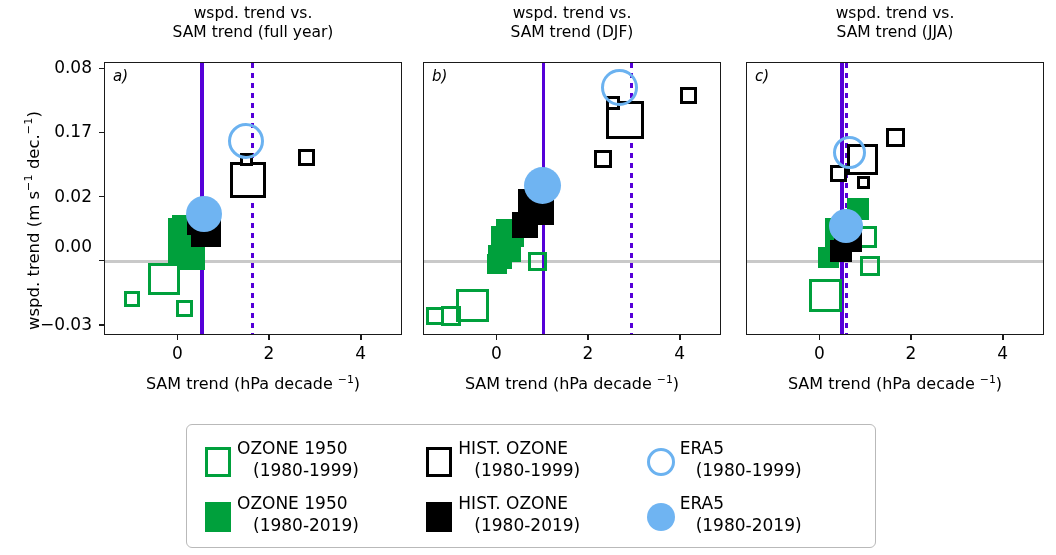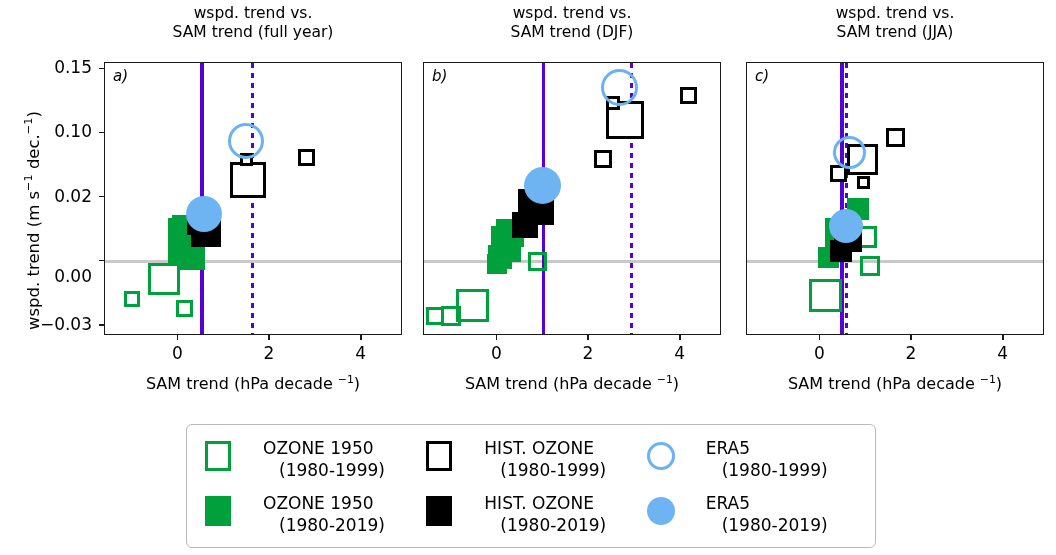--- a/index.html
+++ b/index.html
@@ -75,41 +75,41 @@
   }
   .legend-grid{
     position:absolute;left:0;top:0;right:0;bottom:0;
     display:grid;
     grid-template-columns:1fr 1fr 1fr;
     grid-template-rows:1fr 1fr;
     align-items:center;
     padding:6px 10px 6px 14px;
     box-sizing:border-box;
   }
-  .legend-item{display:flex;align-items:flex-start;gap:28px;}
+  .legend-item{display:flex;align-items:flex-end;gap:2px;}
   .legend-swatch{position:relative;width:34px;height:38px;flex:0 0 34px;}
   .legend-swatch .mk{position:absolute;left:50%;top:50%;transform:translate(-50%,-50%);}
   .legend-text{font-size:17px;line-height:22px;white-space:pre-line;}
   .legend-text .l2{display:block;padding-left:16px;}
 </style>
 </head>
 <body>
 
 <div class="figure">
 
   <div class="yaxis-label" id="ylabel" style="left:22px;top:330px;">wspd. trend (m s<sup>−1</sup> dec.<sup>−1</sup>)</div>
 
   <div id="yticks-host">
-      <div class="yticklabel" style="left: 22px; top: 57.4085px;">0.15</div>
+      <div class="yticklabel" style="left: 22px; top: 57.4085px;">0.08</div>
       <div class="ytick" style="left: 99px; top: 67.6085px;"></div>
-      <div class="yticklabel" style="left: 22px; top: 121.493px;">0.10</div>
+      <div class="yticklabel" style="left: 22px; top: 121.493px;">0.17</div>
       <div class="ytick" style="left: 99px; top: 131.693px;"></div>
       <div class="yticklabel" style="left: 22px; top: 185.577px;">0.02</div>
       <div class="ytick" style="left: 99px; top: 195.777px;"></div>
-      <div class="yticklabel" style="left: 22px; top: 266px;">0.00</div>
+      <div class="yticklabel" style="left: 22px; top: 236px;">0.00</div>
       <div class="ytick" style="left: 99px; top: 259.862px;"></div>
       <div class="yticklabel" style="left: 22px; top: 313.746px;">−0.03</div>
       <div class="ytick" style="left: 99px; top: 323.946px;"></div>
     </div>
 
   <div id="panels-host">
       <div class="panel" style="left: 94px; width: 318px;">
         <div class="panel-title">wspd. trend vs.
 SAM trend (full year)</div>
       </div>

